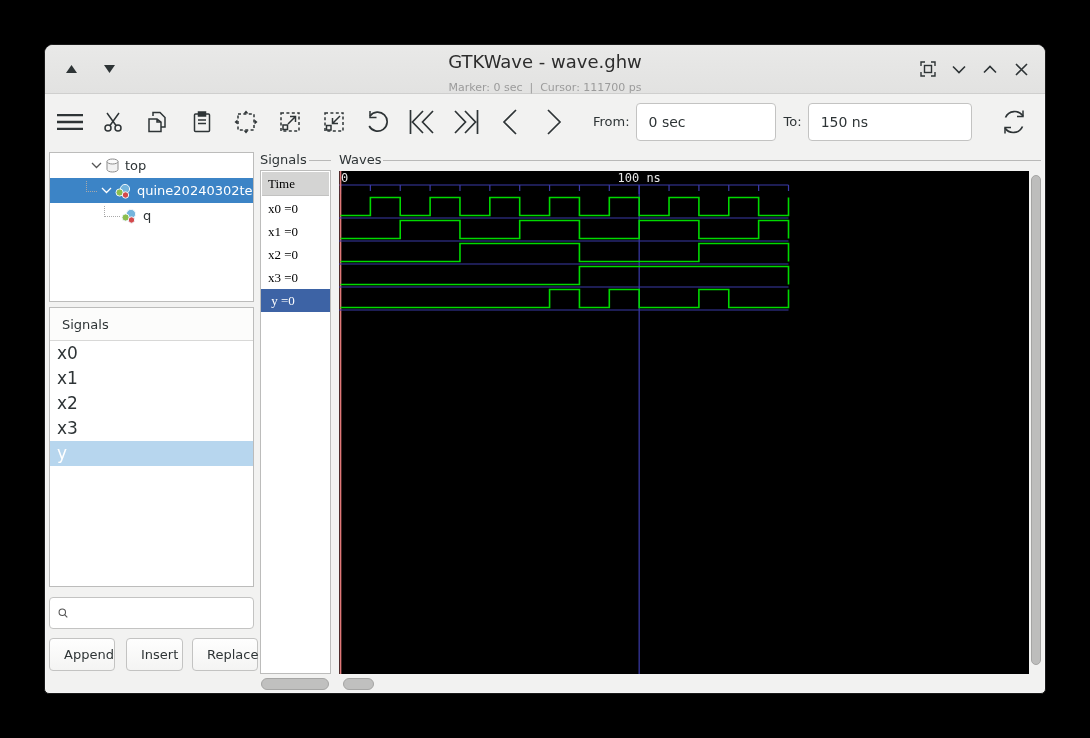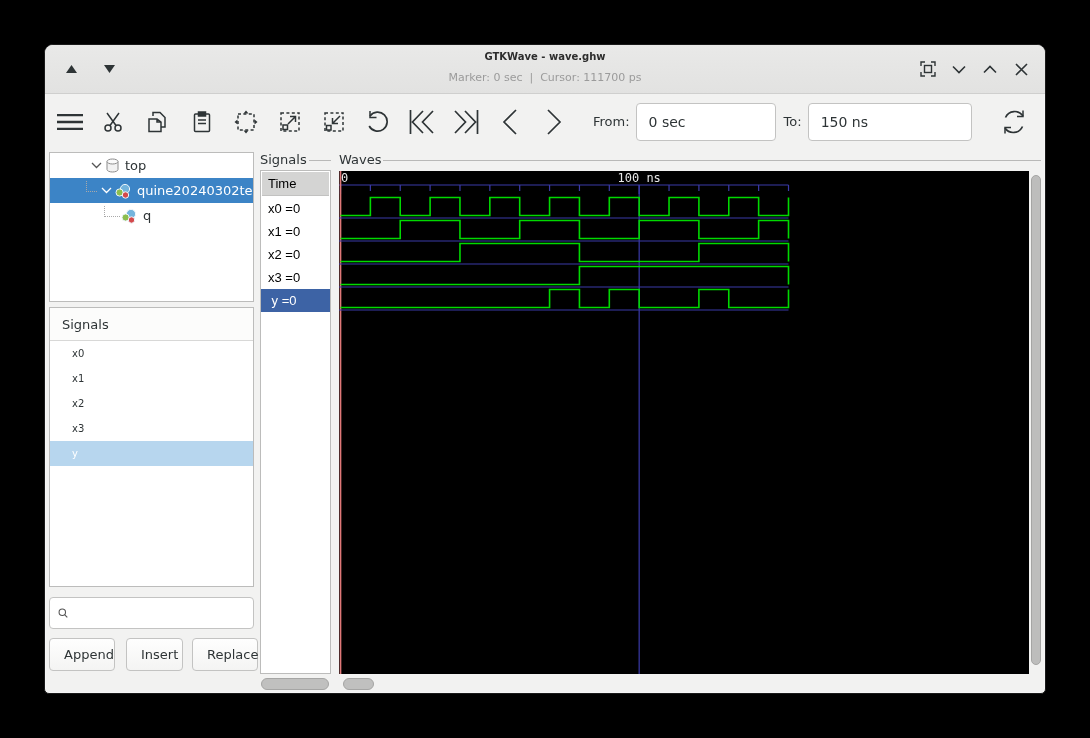--- a/index.html
+++ b/index.html
@@ -9,21 +9,21 @@
             background:#f2f2f1; border-radius:9px 9px 5px 5px;
             border:1px solid #1a1a1a; box-shadow:0 8px 24px rgba(0,0,0,.8), inset 0 0 0 1px rgba(255,255,255,.35);
             overflow:hidden; }
   
   .titlebar { position:relative; height:49px; background:linear-gradient(#e9e9e8,#e2e2e1);
               border-bottom:1px solid #cfcfce; }
   .tb-left { position:absolute; left:14px; top:0; height:100%; display:flex; align-items:center; gap:14px; }
   .tb-btn { width:24px; height:24px; display:flex; align-items:center; justify-content:center;
             background:none; border:none; cursor:pointer; color:#2e3436; }
   .tb-center { position:absolute; left:0; right:0; top:6px; text-align:center; pointer-events:none; }
-  .tb-title { font-size:10px; color:#2d2d2d; font-weight:700; }
+  .tb-title { font-size:18px; color:#2d2d2d; font-weight:400; }
   .tb-sub { font-size:11px; color:#9b9b9b; margin-top:9px; white-space:pre; }
   .tb-right { position:absolute; right:12px; top:0; height:100%; display:flex; align-items:center; gap:7px; }
   
   .toolbar { height:55px; display:flex; align-items:center; padding:0 12px; }
   .tool-btn { width:26px; height:30px; margin-right:18px; display:flex; align-items:center; justify-content:center;
               background:none; border:none; cursor:pointer; color:#2e3436; flex:0 0 auto; }
   .tool-btn svg { display:block; }
   .field-label { font-size:13px; color:#2e3436; margin:0 6px 0 8px; flex:0 0 auto; }
   .tool-input { height:38px; border:1px solid #c3c3c2; border-radius:4px; background:#fff;
                 font-size:14px; color:#2e3436; padding:0 12px; outline:none;
@@ -42,37 +42,37 @@
   .tree-row.selected { background:#3c84c6; color:#fff; }
   .tree-indent { display:inline-block; flex:0 0 auto; }
   .dotline { display:inline-block; width:11px; height:11px; border-left:1px dotted #a9a9a9;
              border-bottom:1px dotted #a9a9a9; margin:0 1px 8px 0; flex:0 0 auto; }
   .chev { flex:0 0 auto; margin:0 3px; }
   .tree-icon { flex:0 0 auto; margin-right:5px; }
   
   .siglist-box { margin-top:5px; height:280px; overflow:hidden; }
   .siglist-header { height:33px; line-height:33px; padding-left:12px; font-size:13px; color:#2e3436;
                     background:#fcfcfb; border-bottom:1px solid #d8d8d7; cursor:pointer; }
-  .sig-row { height:25px; line-height:25px; padding-left:22px; font-size:10px; color:#2e3436; cursor:pointer; }
+  .sig-row { height:25px; line-height:25px; padding-left:7px; font-size:17px; color:#2e3436; cursor:pointer; }
   .sig-row.selected { background:#b7d6ee; color:#fff; }
   
   .search-wrap { margin-top:10px; height:32px; background:#fff; border:1px solid #c3c3c2; border-radius:4px;
                  display:flex; align-items:center; padding:0 8px; }
   .search-input { border:none; outline:none; flex:1; font-size:13px; margin-left:7px; color:#2e3436;
                   font-family:"DejaVu Sans","Liberation Sans",sans-serif; }
   .btn-row { margin-top:9px; display:flex; }
   .gtk-btn { height:33px; background:linear-gradient(#fefefe,#f4f4f3); border:1px solid #c3c3c2; border-radius:4px;
              font-size:13px; color:#2e3436; padding:0 14px; cursor:pointer;
              font-family:"DejaVu Sans","Liberation Sans",sans-serif; }
   #btn-append { width:66px; } #btn-insert { width:57px; margin-left:11px; } #btn-replace { width:66px; margin-left:9px; }
   
   .mid-col { position:absolute; left:215px; top:0; width:71px; }
   .frame-label { height:18px; margin-top:3px; display:flex; align-items:flex-start; font-size:13px; color:#2e3436; }
   .frame-line { flex:1; border-top:1px solid #b9b9b8; margin-top:8px; margin-left:2px; }
-  .values-box { height:504px; overflow:hidden; font-family:Liberation Sans, sans-serif;
+  .values-box { height:504px; overflow:hidden; font-family:Liberation Serif, serif;
                 font-size:13px; color:#000; }
   .time-header { height:24px; line-height:24px; padding-left:6px; background:#d4d4d3; border-bottom:1px solid #c2c2c1;
                  margin:1px; cursor:pointer; }
   .val-row { height:23px; line-height:23px; padding-left:7px; white-space:pre; cursor:pointer; }
   .val-row.selected { background:#3d63a5; color:#fff; }
   
   .wave-col { position:absolute; left:294px; top:0; width:702px; }
   .wave-area { width:690px; height:503px; background:#000; margin-top:1px; position:relative; cursor:crosshair; }
   .vscroll { position:absolute; left:692px; top:24px; width:10px; height:498px; }
   .vscroll .thumb { position:absolute; left:0; top:2px; width:10px; height:490px; background:#bdbdbc;

